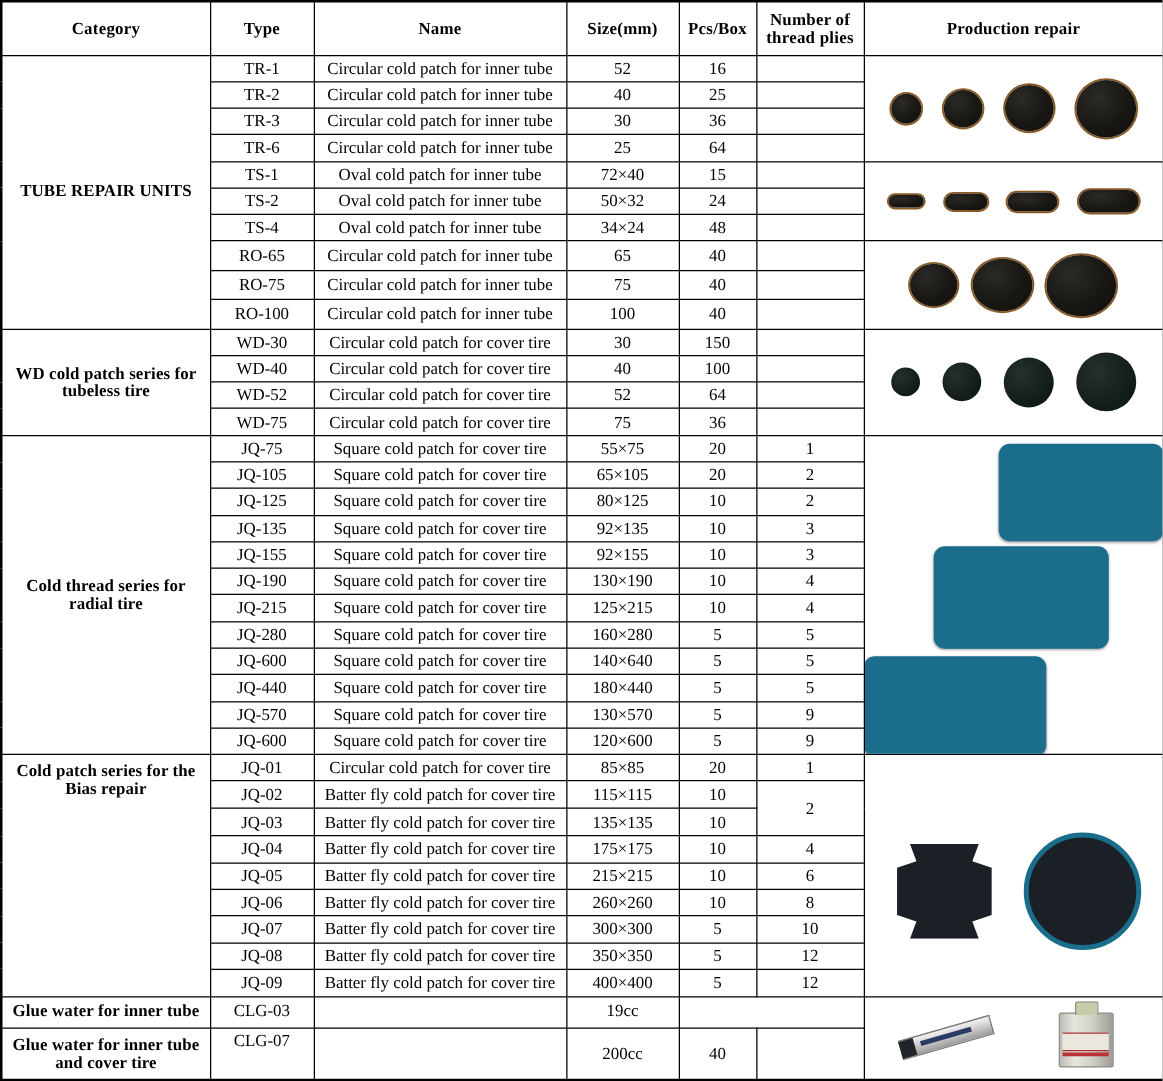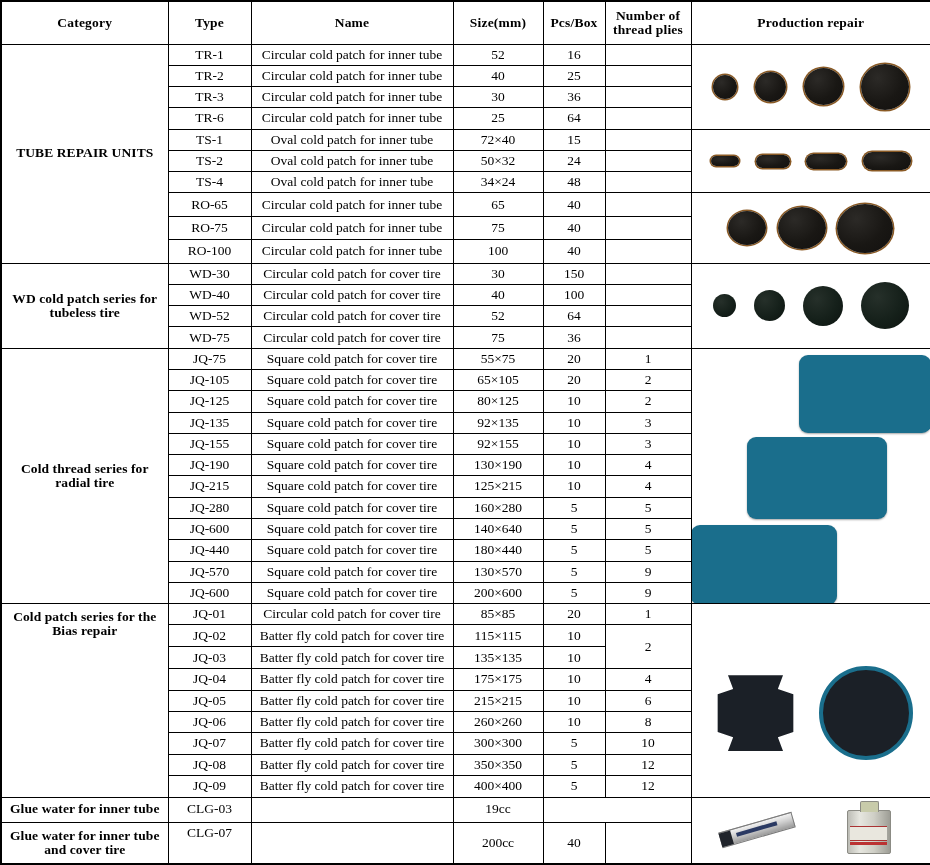--- a/index.html
+++ b/index.html
@@ -427,21 +427,21 @@
     <tr>
       <td class="type">JQ-570</td>
       <td class="name">Square cold patch for cover tire</td>
       <td class="size">130×570</td>
       <td class="pcs">5</td>
       <td class="plies">9</td>
     </tr>
     <tr>
       <td class="type">JQ-600</td>
       <td class="name">Square cold patch for cover tire</td>
-      <td class="size">200×600</td>
+      <td class="size">120×600</td>
       <td class="pcs">5</td>
       <td class="plies">9</td>
     </tr>
 
     <tr>
       <td class="cat" rowspan="9" style="vertical-align:top;padding-top:6px">
         <span>Cold patch series for the</span><br>
         <span>Bias repair</span>
       </td>
       <td class="type">JQ-01</td>

